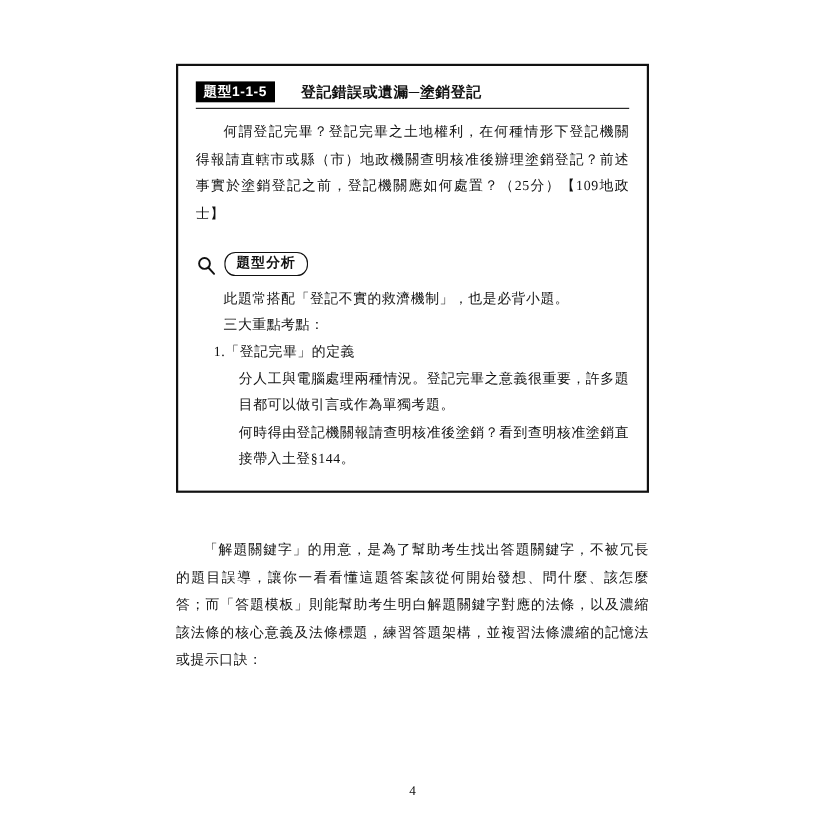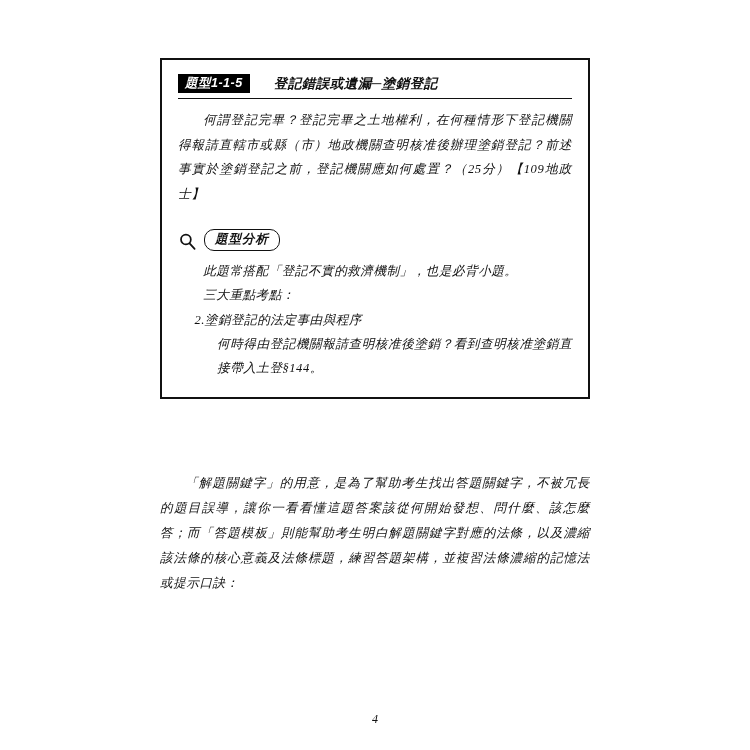--- a/index.html
+++ b/index.html
@@ -13,21 +13,20 @@
     font-family: "Liberation Serif", "DejaVu Serif", serif;
     color: #111111;
     overflow: hidden;
   }
 
   .page {
     position: relative;
     width: 750px;
     height: 750px;
     box-sizing: border-box;
-    font-style: italic;
   }
 
   
   .question-box {
     position: absolute;
     left: 160px;
     top: 58px;
     width: 430px;
     box-sizing: border-box;
     border: 2px solid #111111;
@@ -136,21 +135,21 @@
     letter-spacing: 0.5px;
     text-align: justify;
     text-justify: inter-ideograph;
     padding-left: 3.1em;
   }
 
   
   .tail {
     position: absolute;
     left: 160px;
-    top: 471px;
+    top: 488px;
     width: 430px;
     font-size: 12.6px;
     line-height: 1.98;
     text-align: justify;
     text-justify: inter-ideograph;
     text-indent: 2em;
     letter-spacing: 0.55px;
   }
 
   .page-number {
@@ -186,22 +185,25 @@
         </span>
         <span class="analysis-label">題型分析</span>
       </div>
 
       <p class="para">此題常搭配「登記不實的救濟機制」，也是必背小題。</p>
       <p class="para">三大重點考點：</p>
 
       <ul class="points-list">
         <li class="point">
           <div class="point-title">
-            <span>2.</span><span>塗銷登記的法定事由與程序</span>
+            <span>1.</span><span>「登記完畢」的定義</span>
           </div>
+          <div class="point-desc">分人工與電腦處理兩種情況。登記完畢之意義很重要，許多題目都可以做引言或作為單獨考題。</div>
+        </li>
+        <li class="point">
           <div class="point-desc">何時得由登記機關報請查明核准後塗銷？看到查明核准塗銷直接帶入土登§144。</div>
         </li>
       </ul>
     </div>
   </div>
 
   <div class="tail">「解題關鍵字」的用意，是為了幫助考生找出答題關鍵字，不被冗長的題目誤導，讓你一看看懂這題答案該從何開始發想、問什麼、該怎麼答；而「答題模板」則能幫助考生明白解題關鍵字對應的法條，以及濃縮該法條的核心意義及法條標題，練習答題架構，並複習法條濃縮的記憶法或提示口訣：</div>
 
   <div class="page-number">4</div>
 

